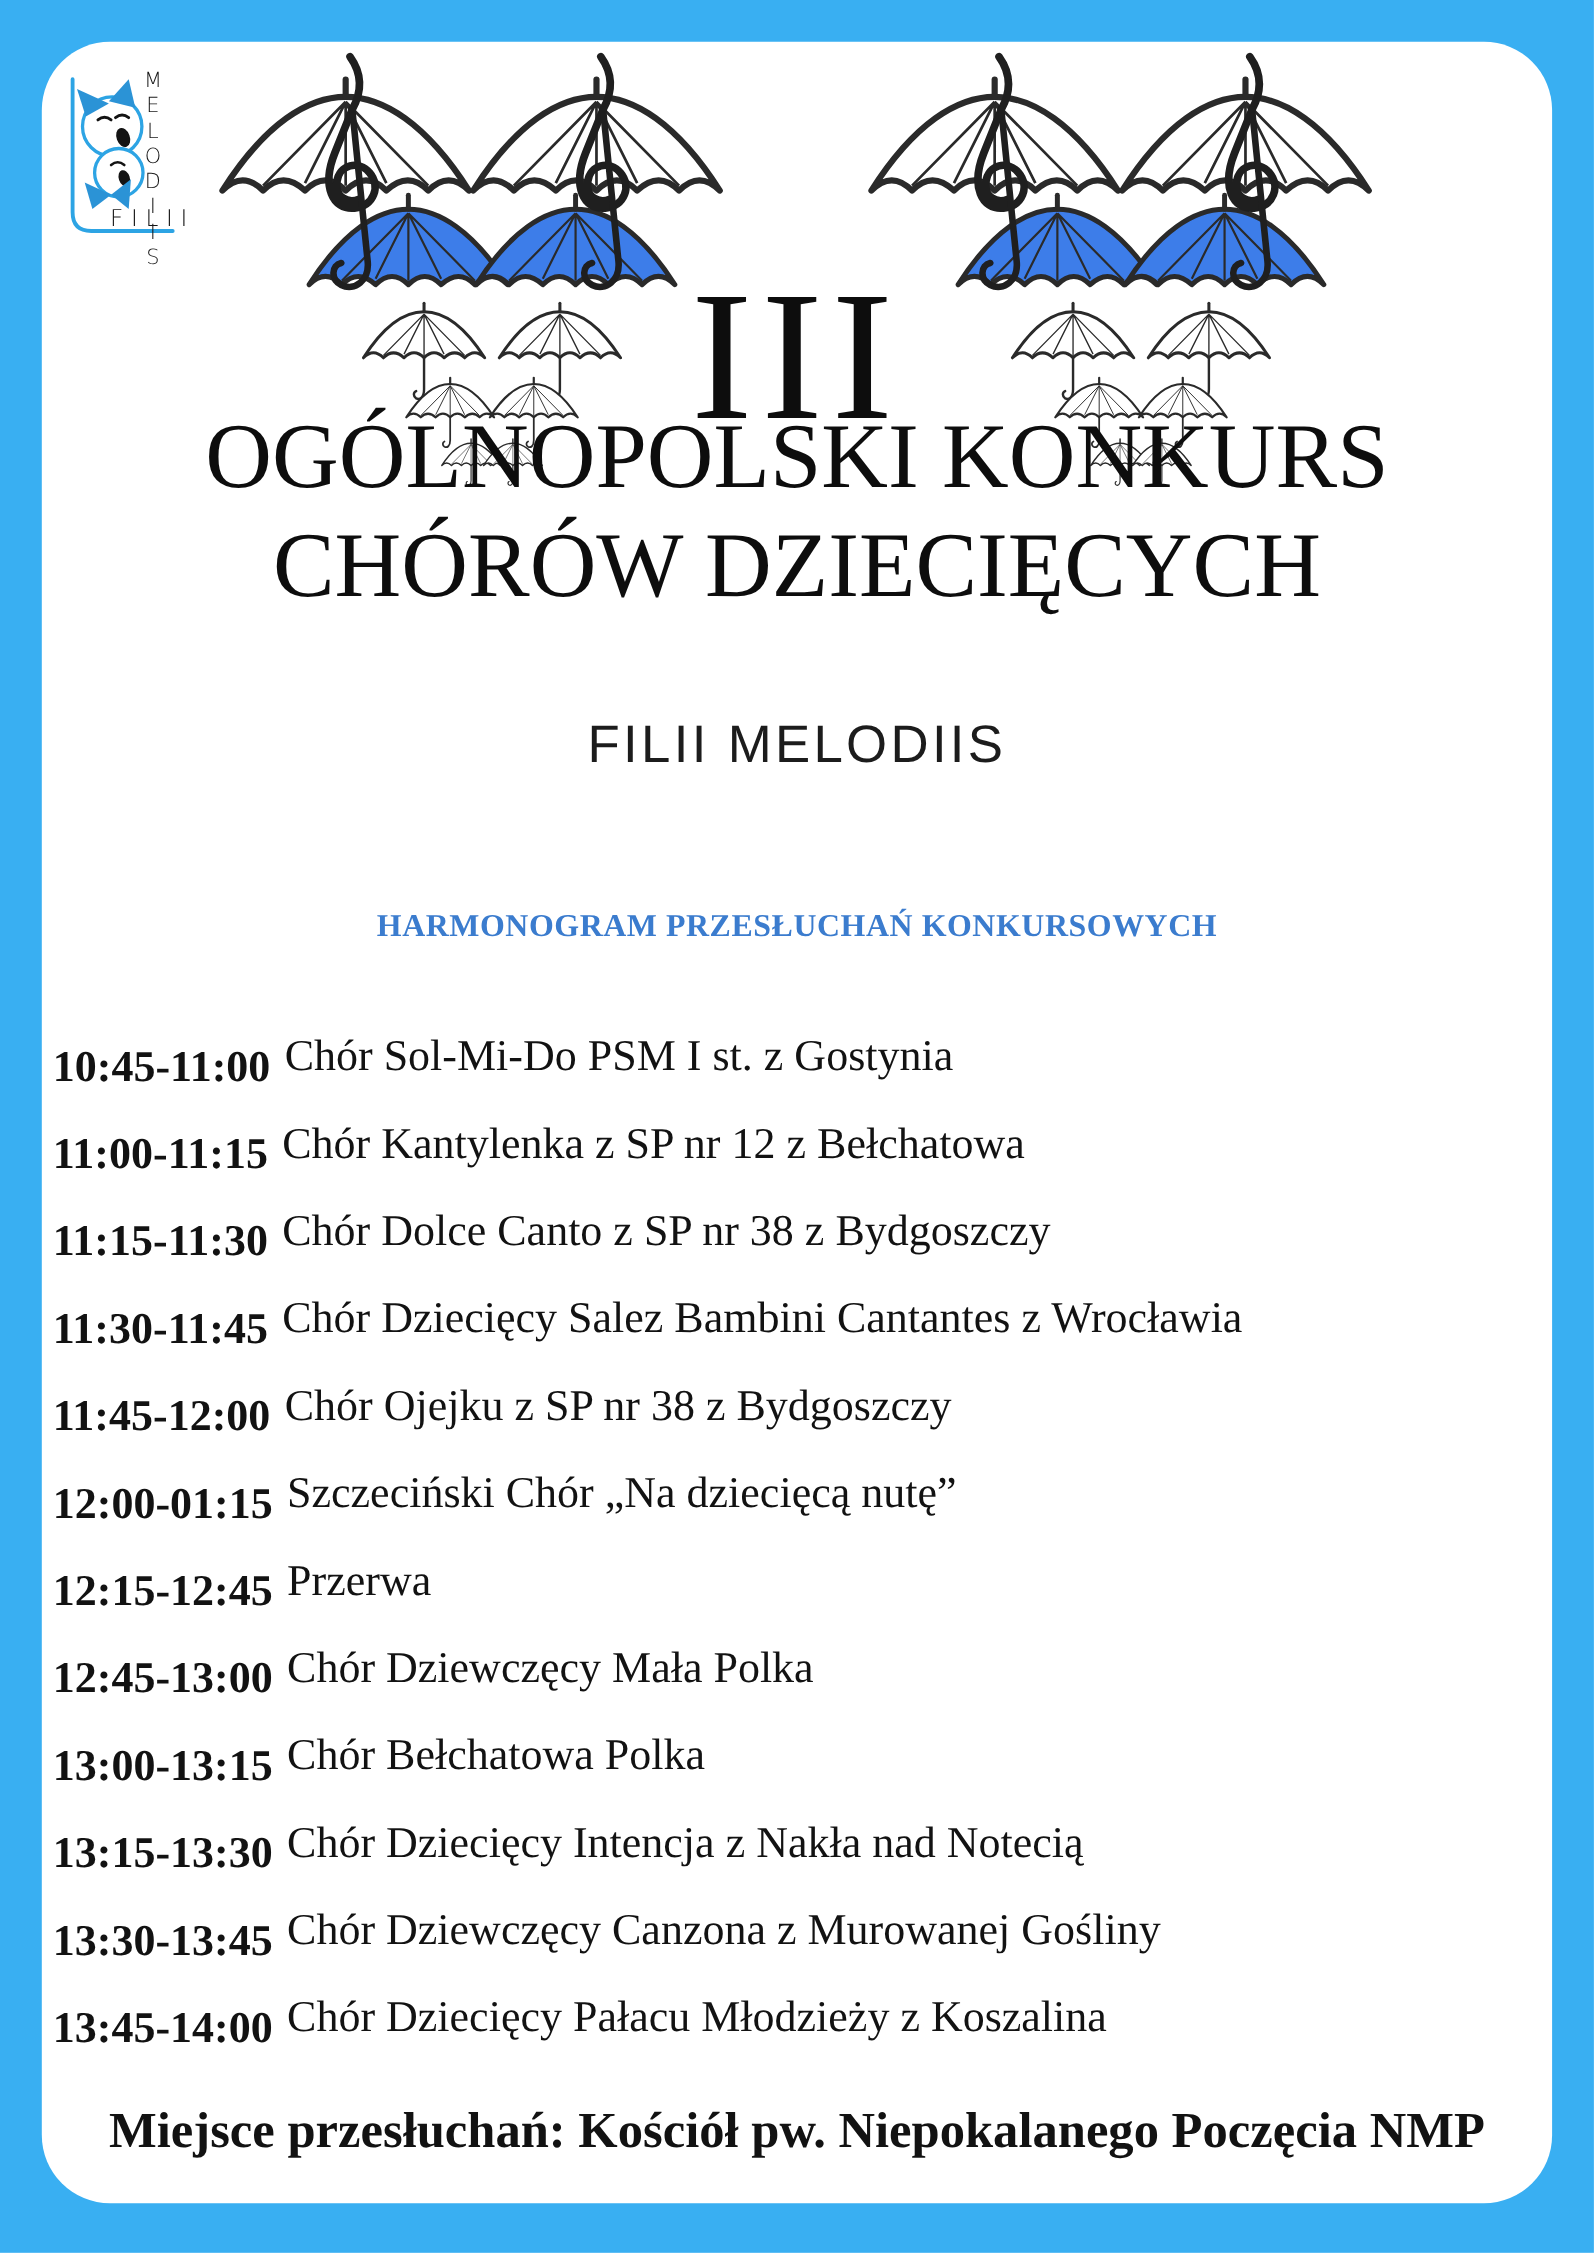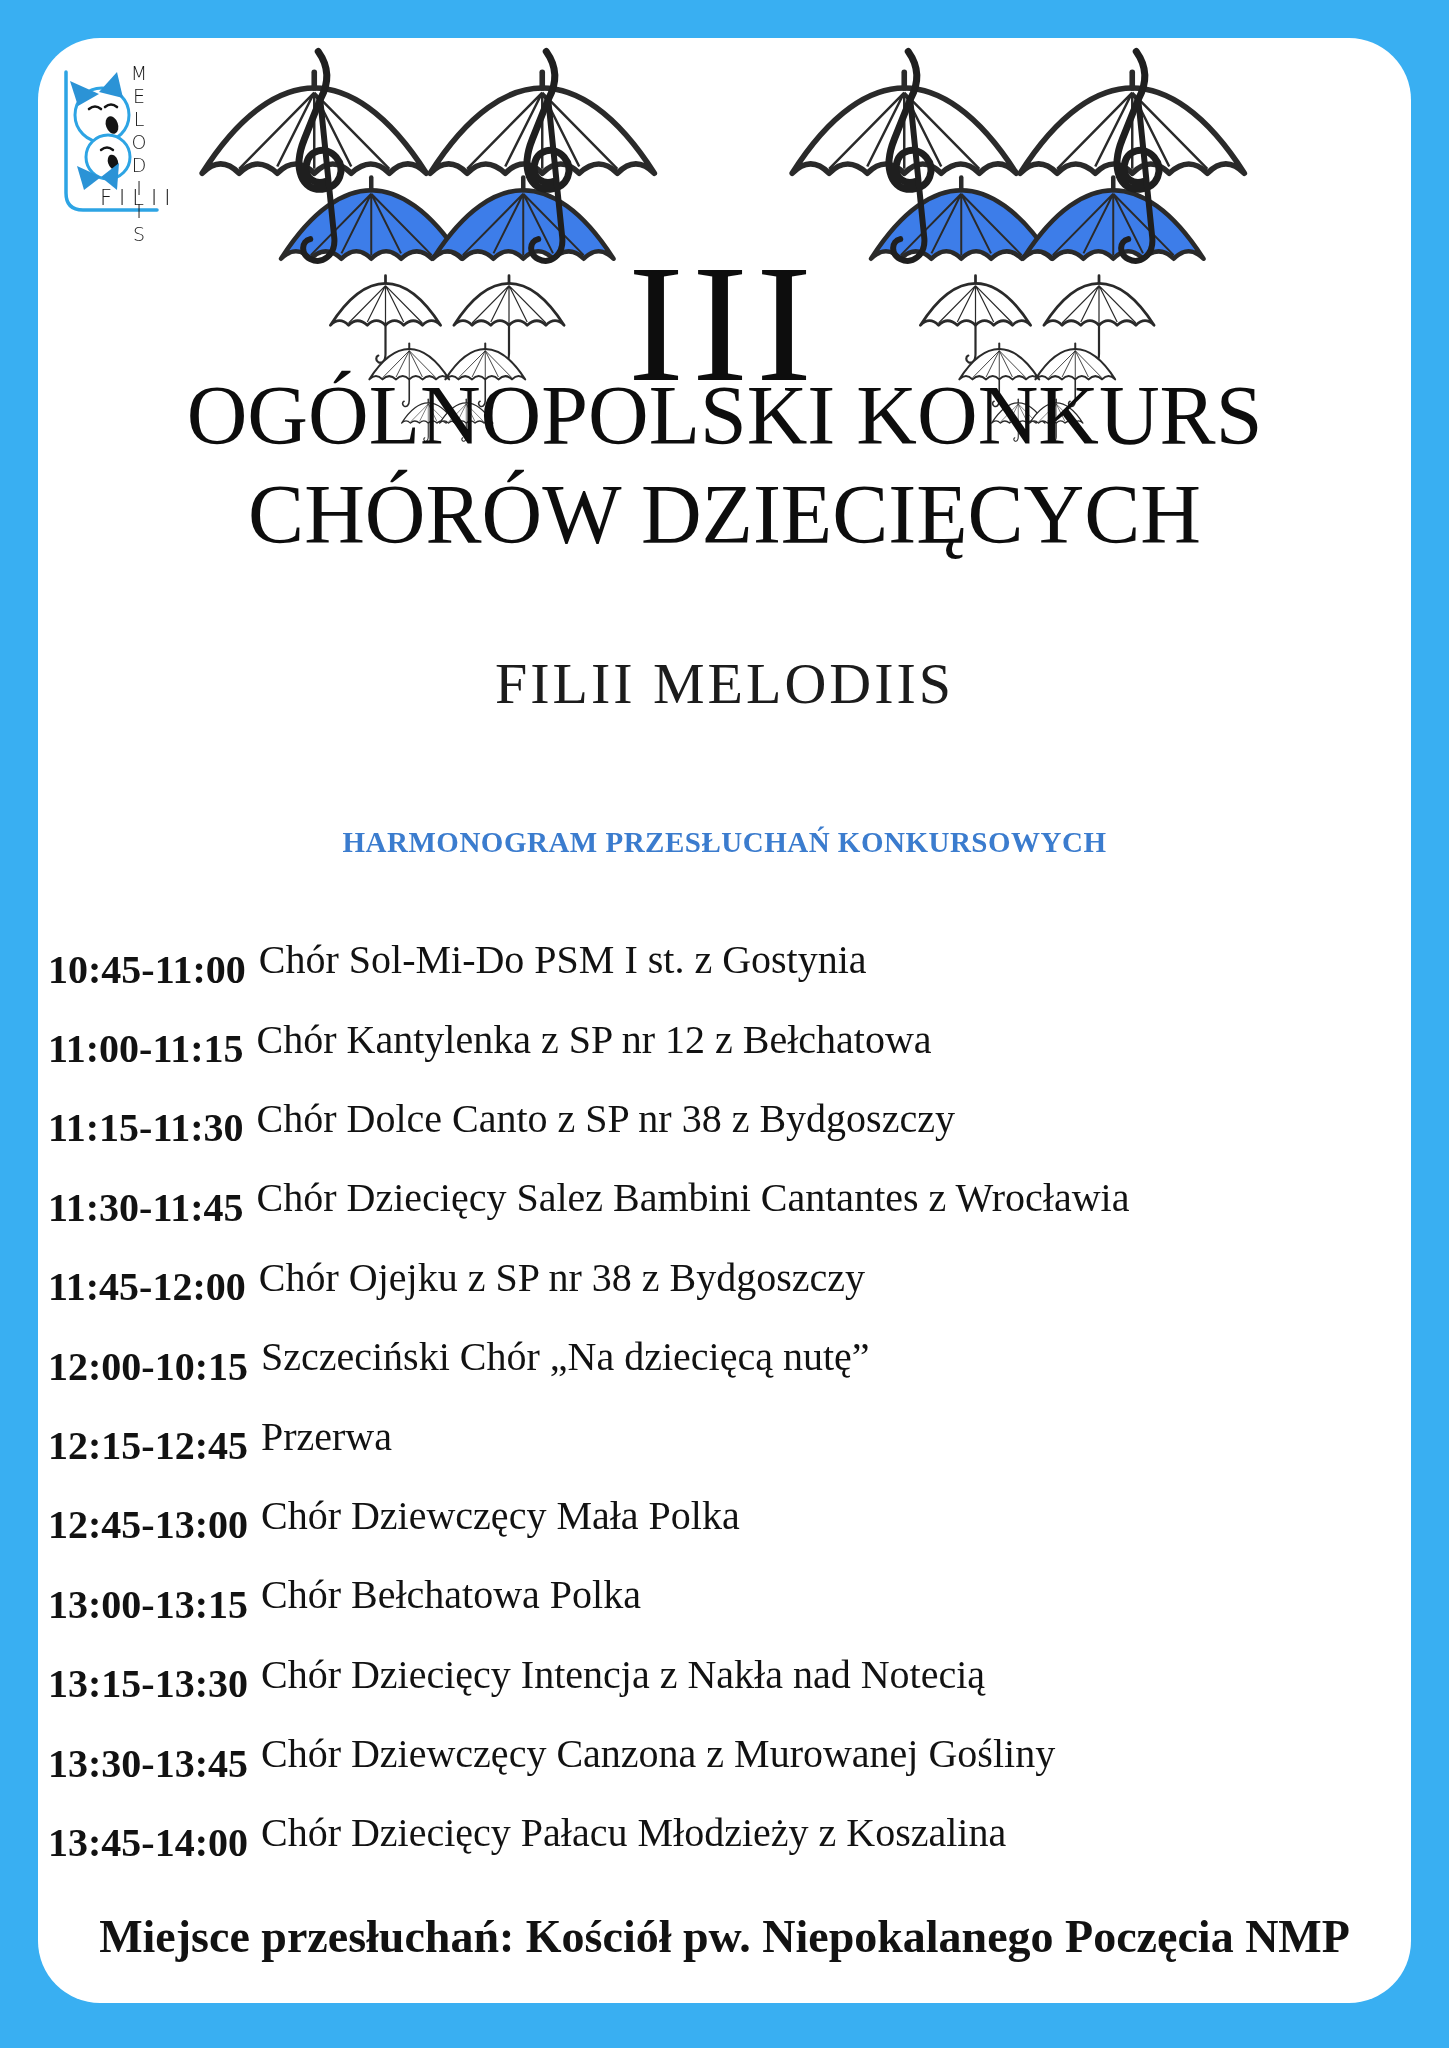--- a/index.html
+++ b/index.html
@@ -28,22 +28,22 @@
   .numeral{
     font-family:"Liberation Serif","DejaVu Serif",serif;
     letter-spacing:8px;
   }
   .title{
     position:absolute;left:0;right:0;top:366px;text-align:center;
     font-size:84px;line-height:99px;color:#0d0d0d;white-space:nowrap;
   }
   .subtitle{
     position:absolute;left:0;right:0;top:650px;text-align:center;
-    font-family:Liberation Serif, serif;
-    font-weight:200;font-size:58px;letter-spacing:3px;color:#1c1c1c;
+    font-family:Liberation Sans, sans-serif;
+    font-weight:200;font-size:48px;letter-spacing:3px;color:#1c1c1c;
   }
   .heading{
     position:absolute;left:0;right:0;top:826px;text-align:center;
     font-size:29px;font-weight:bold;color:#3b7cce;letter-spacing:0.5px;
   }
   .schedule{position:absolute;left:48px;right:20px;top:920px;}
   .row{height:79.4px;display:flex;align-items:center;font-size:40px;white-space:nowrap;color:#121212;}
   .row .time{font-weight:bold;margin-right:13px;margin-top:19px;}
   .footer{
     position:absolute;left:0;right:0;top:1910px;text-align:center;
@@ -135,21 +135,21 @@
     </div>
   <div class="row">
       <span class="time">11:30-11:45</span>
       <span class="name">Chór Dziecięcy Salez Bambini Cantantes z Wrocławia</span>
     </div>
   <div class="row">
       <span class="time">11:45-12:00</span>
       <span class="name">Chór Ojejku z SP nr 38 z Bydgoszczy</span>
     </div>
   <div class="row">
-      <span class="time">12:00-10:15</span>
+      <span class="time">12:00-01:15</span>
       <span class="name">Szczeciński Chór „Na dziecięcą nutę”</span>
     </div>
   <div class="row">
       <span class="time">12:15-12:45</span>
       <span class="name">Przerwa</span>
     </div>
   <div class="row">
       <span class="time">12:45-13:00</span>
       <span class="name">Chór Dziewczęcy Mała Polka</span>
     </div>

